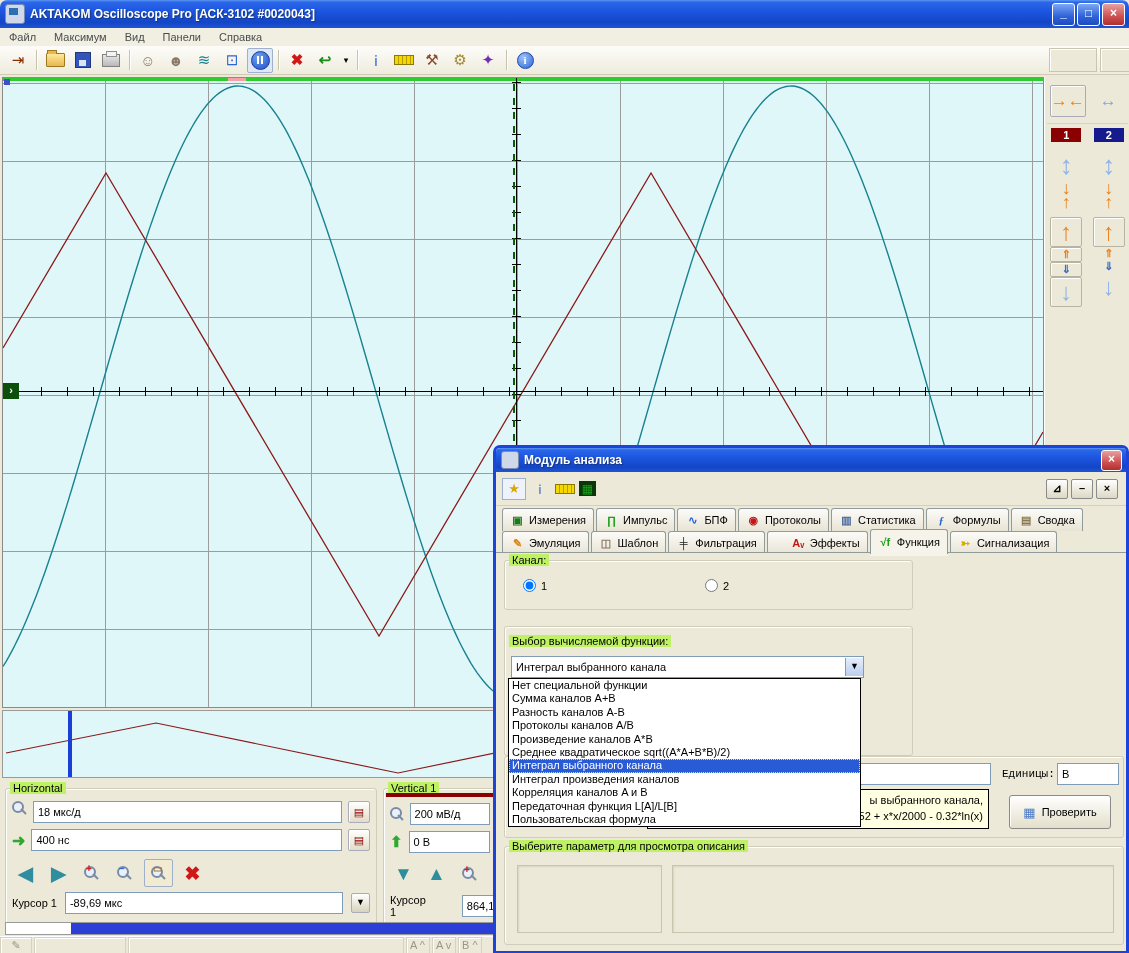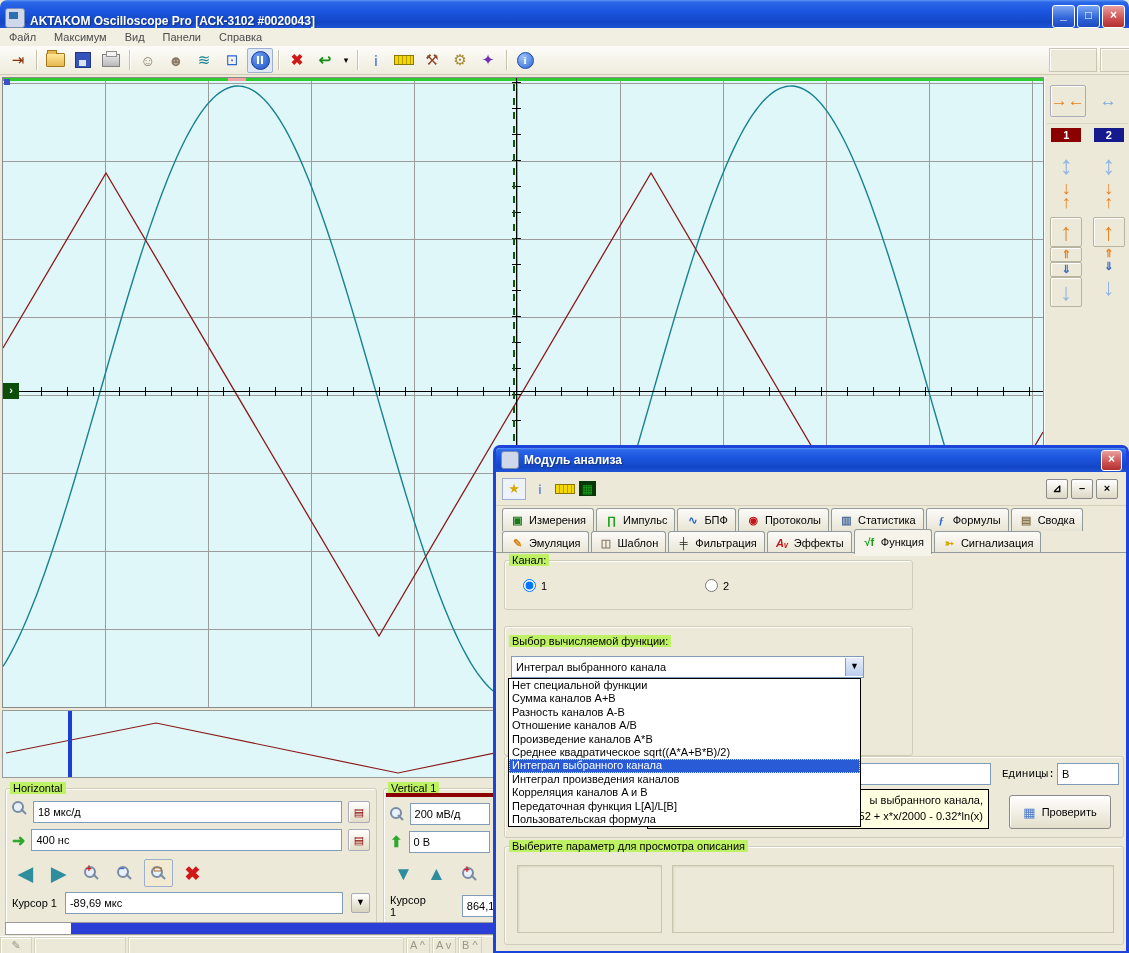--- a/index.html
+++ b/index.html
@@ -2,21 +2,21 @@
 <html><head>
 <meta charset="utf-8">
 <style>
   html,body{margin:0;padding:0;}
   body{width:1129px;height:953px;position:relative;font-family:"Liberation Sans",sans-serif;
        background:#ECE9D8;overflow:hidden;font-size:11px;color:#000;}
   .abs{position:absolute;}
   
   .titlebar{left:0;top:0;width:1129px;height:28px;
     background:linear-gradient(180deg,#5A96F2 0%,#2B67E8 8%,#1C55E0 40%,#1346C6 80%,#1E55D4 100%);
-    border-radius:7px 7px 0 0;display:flex;align-items:flex-end;color:#fff;}
+    border-radius:7px 7px 0 0;display:flex;align-items:center;color:#fff;}
   .titlebar .appicon{width:18px;height:18px;margin:0 5px;background:#cfd8ea;border:1px solid #7a8bb0;
     border-radius:3px;position:relative;}
   .titlebar .appicon::after{content:"";position:absolute;left:3px;top:3px;width:9px;height:7px;background:#2e6fb0;}
   .titlebar .ttext{font-weight:bold;font-size:12px;text-shadow:1px 1px 1px #15357a;white-space:nowrap;}
   .capbtn{width:21px;height:21px;margin-left:2px;border:1px solid #fff;border-radius:3px;
     color:#fff;font-weight:bold;font-size:12px;line-height:19px;text-align:center;
     background:linear-gradient(180deg,#7CA6F4,#2E62D8 60%,#1E4BBE);}
   .capbtn.close{background:linear-gradient(180deg,#E8A0A0,#CE5050 60%,#B03030);}
   .capbox{display:flex;margin-left:auto;margin-right:4px;}
   .menubar{left:0;top:28px;width:1129px;height:18px;background:#F1EFE2;border-bottom:1px solid #d8d4c0;
@@ -382,21 +382,21 @@
       </span>
     <span class="tab">
         <span class="ti" style="color:#8a7a66;">◫</span>
         <span>Шаблон</span>
       </span>
     <span class="tab">
         <span class="ti" style="color:#202020;">╪</span>
         <span>Фильтрация</span>
       </span>
     <span class="tab">
-        <span class="ti" style="color:#C01818;font-style:italic;">Aᵥ</span>
+        <span class="ti" style="color:#C01818;margin-left:16px;">Aᵥ</span>
         <span>Эффекты</span>
       </span>
     <span class="tab act">
         <span class="ti" style="color:#18A018;">√f</span>
         <span>Функция</span>
       </span>
     <span class="tab">
         <span class="ti" style="color:#D8A800;">➳</span>
         <span>Сигнализация</span>
       </span>
@@ -441,21 +441,21 @@
   <div class="abs gbox" style="left:8px;top:398px;width:618px;height:97px;">
     <span class="glabel">Выберите параметр для просмотра описания</span>
     <div class="abs descbox" style="left:12px;top:18px;width:143px;height:66px;"></div>
     <div class="abs descbox" style="left:167px;top:18px;width:440px;height:66px;"></div>
   </div>
 
   <div class="abs ddl">
     <div class="it">Нет специальной функции</div>
     <div class="it">Сумма каналов A+B</div>
     <div class="it">Разность каналов A-B</div>
-    <div class="it">Отношение каналов A/B</div>
+    <div class="it">Протоколы каналов A/B</div>
     <div class="it">Произведение каналов A*B</div>
     <div class="it">Среднее квадратическое sqrt((A*A+B*B)/2)</div>
     <div class="it sel">Интеграл выбранного канала</div>
     <div class="it">Интеграл произведения каналов</div>
     <div class="it">Корреляция каналов A и B</div>
     <div class="it">Передаточная функция L[A]/L[B]</div>
     <div class="it">Пользовательская формула</div>
   </div>
 </div>
 

